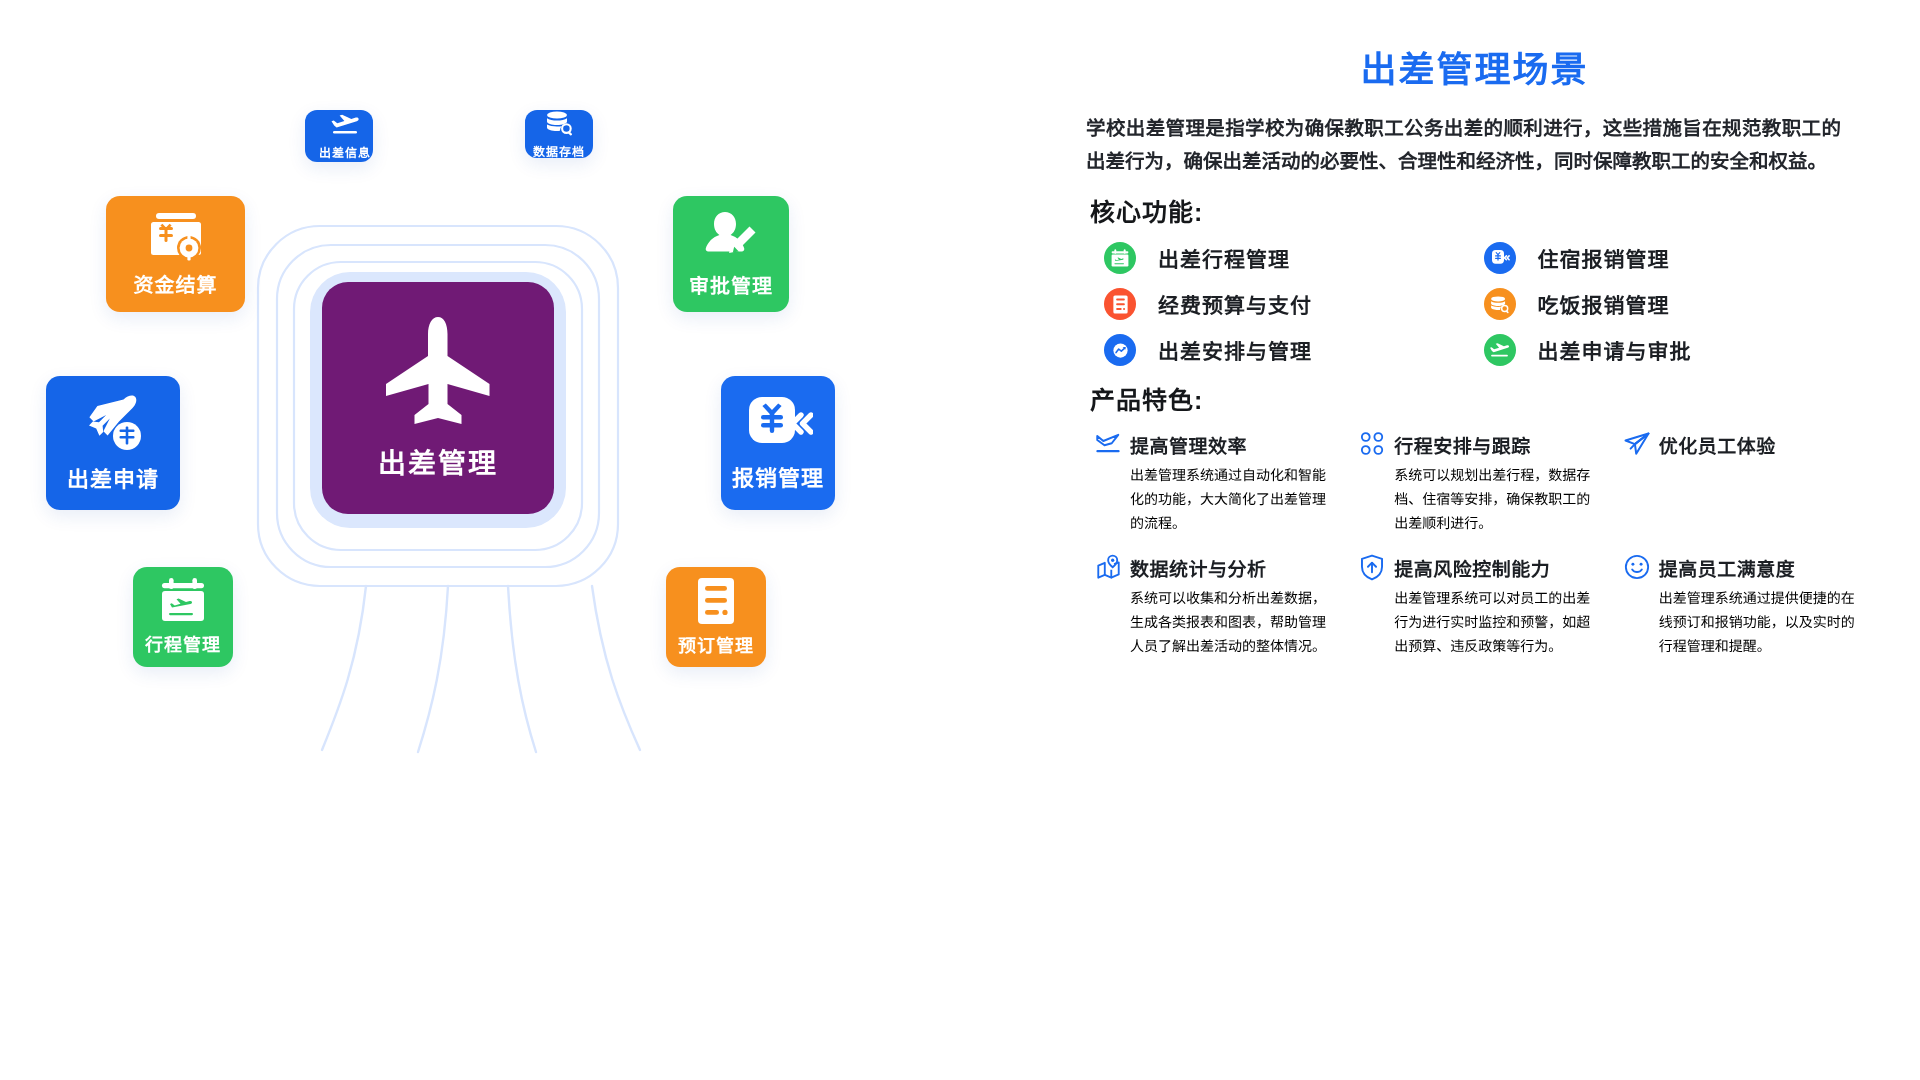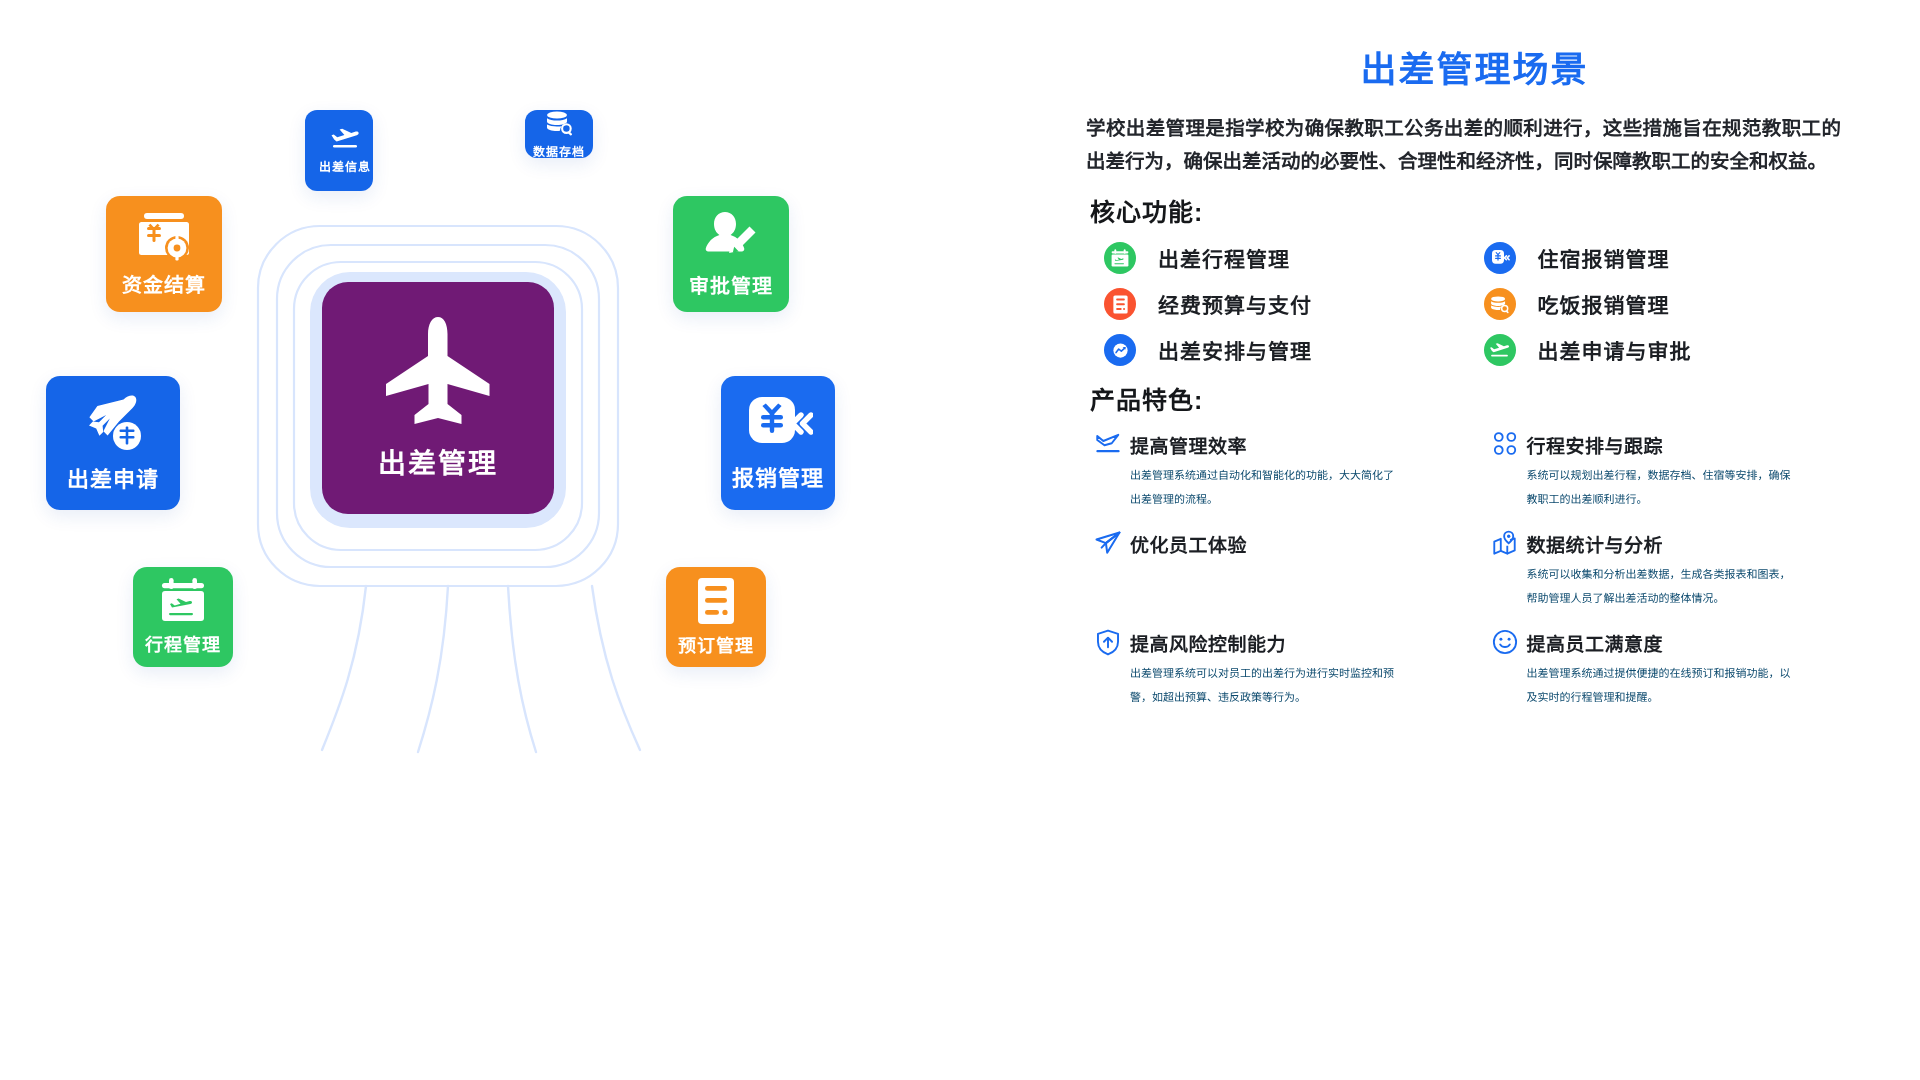--- a/index.html
+++ b/index.html
@@ -63,29 +63,29 @@
     white-space: nowrap;
   }
 
   .card.blue   { background: #1a6bf0; }
   .card.blue2  { background: #1565e8; }
   .card.green  { background: #2ec762; }
   .card.orange { background: #f7901e; }
 
   
   #card-trip-info {
-    left: 305px; top: 110px; width: 68px; height: 81px;
+    left: 305px; top: 110px; width: 68px; height: 52px;
     border-radius: 12px; font-size: 12px; padding-left: 12px;
   }
   #card-data-archive {
     left: 525px; top: 110px; width: 68px; height: 48px;
     border-radius: 12px; font-size: 12px;
   }
   #card-fund-settle {
-    left: 106px; top: 196px; width: 116px; height: 116px;
+    left: 106px; top: 196px; width: 139px; height: 116px;
     font-size: 20px;
   }
   #card-approval {
     left: 673px; top: 196px; width: 116px; height: 116px;
     font-size: 20px;
   }
   #card-trip-apply {
     left: 46px; top: 376px; width: 134px; height: 134px;
     font-size: 22px;
   }
@@ -183,21 +183,21 @@
   .core-label {
     font-size: 21px;
     font-weight: 700;
     color: #1c1f24;
     letter-spacing: 1px;
   }
 
   
   .feature-grid {
     display: grid;
-    grid-template-columns: 1fr 1fr;
+    grid-template-columns: 1fr 1fr 1fr;
     row-gap: 18px;
     column-gap: 24px;
     margin: 6px 0 0 8px;
   }
   .feature {
     display: block;
   }
   .feature-head {
     display: flex;
     align-items: center;
@@ -213,23 +213,23 @@
     justify-content: center;
   }
   .feature-title {
     font-size: 19px;
     font-weight: 700;
     color: #1c1f24;
     letter-spacing: 0.5px;
   }
   .feature-desc {
     margin: 5px 0 0 36px;
-    font-size: 11px;
+    font-size: 14px;
     line-height: 24px;
-    color: #0c4a6e;
+    color: #000000;
     max-width: 265px;
   }
 </style>
 </head>
 <body>
 
 <div class="page">
 
   <div class="illustration">
 

